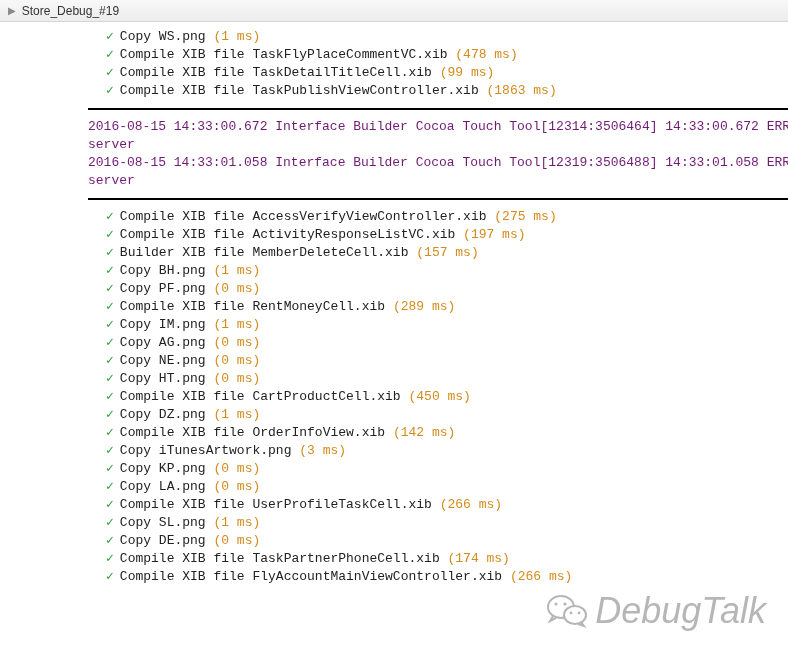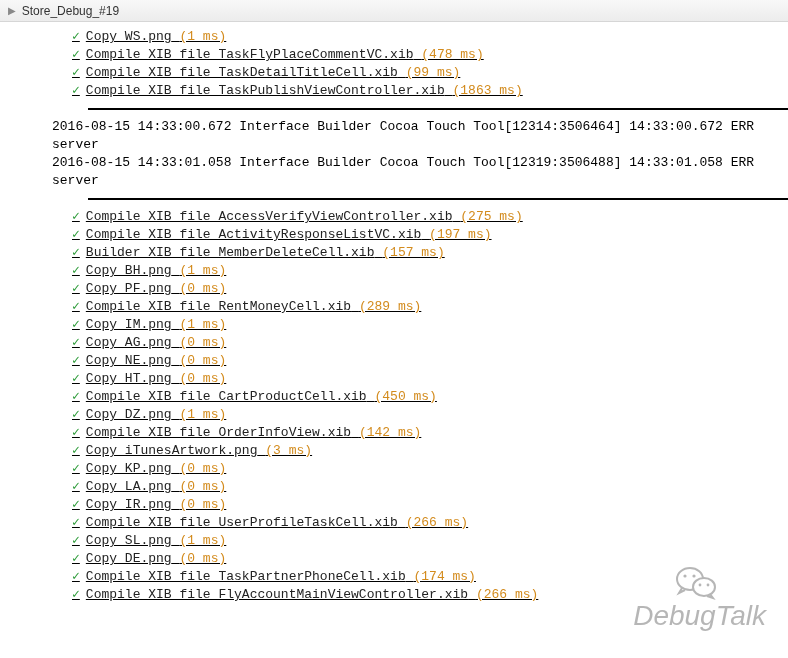--- a/index.html
+++ b/index.html
@@ -27,54 +27,52 @@
       color: #888;
       margin-right: 6px;
       font-size: 10px;
     }
     .content {
       padding-top: 6px;
       line-height: 18px;
       white-space: nowrap;
     }
     .row {
-      padding-left: 72px;
+      padding-left: 106px;
       height: 18px;
-      text-decoration: underline;
     }
     .check {
       color: #2e9c3a;
       margin-right: 6px;
       font-weight: bold;
     }
     .label { color: #222; }
     .time { color: #d38b1d; }
     .divider {
       border: none;
       border-top: 2px solid #000;
       margin: 8px 0 8px 88px;
     }
     .errblock {
-      padding-left: 52px;
-      color: #000000;
+      padding-left: 88px;
+      color: #701a75;
       line-height: 18px;
     }
     .watermark {
       position: absolute;
       right: 22px;
       bottom: 26px;
       display: flex;
       align-items: center;
       opacity: 0.55;
       color: #7c7c7c;
       font-family: "Helvetica Neue", Arial, sans-serif;
-      font-size: 28px;
+      font-size: 36px;
       font-weight: 500;
       font-style: italic;
-      flex-direction: column;
     }
     .watermark svg { margin-right: 8px; }
   </style>
 </head>
 <body>
 
 <div class="titlebar">
   <span class="chev">▶</span>
   <span>Store_Debug_#19</span>
 </div>
@@ -109,21 +107,20 @@
     <div class="row"><span class="check">✓</span><span class="label">Copy IM.png</span> <span class="time">(1 ms)</span></div>
     <div class="row"><span class="check">✓</span><span class="label">Copy AG.png</span> <span class="time">(0 ms)</span></div>
     <div class="row"><span class="check">✓</span><span class="label">Copy NE.png</span> <span class="time">(0 ms)</span></div>
     <div class="row"><span class="check">✓</span><span class="label">Copy HT.png</span> <span class="time">(0 ms)</span></div>
     <div class="row"><span class="check">✓</span><span class="label">Compile XIB file CartProductCell.xib</span> <span class="time">(450 ms)</span></div>
     <div class="row"><span class="check">✓</span><span class="label">Copy DZ.png</span> <span class="time">(1 ms)</span></div>
     <div class="row"><span class="check">✓</span><span class="label">Compile XIB file OrderInfoView.xib</span> <span class="time">(142 ms)</span></div>
     <div class="row"><span class="check">✓</span><span class="label">Copy iTunesArtwork.png</span> <span class="time">(3 ms)</span></div>
     <div class="row"><span class="check">✓</span><span class="label">Copy KP.png</span> <span class="time">(0 ms)</span></div>
     <div class="row"><span class="check">✓</span><span class="label">Copy LA.png</span> <span class="time">(0 ms)</span></div>
-    <div class="row"><span class="check">✓</span><span class="label">Copy IR.png</span> <span class="time">(0 ms)</span></div>
     <div class="row"><span class="check">✓</span><span class="label">Compile XIB file UserProfileTaskCell.xib</span> <span class="time">(266 ms)</span></div>
     <div class="row"><span class="check">✓</span><span class="label">Copy SL.png</span> <span class="time">(1 ms)</span></div>
     <div class="row"><span class="check">✓</span><span class="label">Copy DE.png</span> <span class="time">(0 ms)</span></div>
     <div class="row"><span class="check">✓</span><span class="label">Compile XIB file TaskPartnerPhoneCell.xib</span> <span class="time">(174 ms)</span></div>
     <div class="row"><span class="check">✓</span><span class="label">Compile XIB file FlyAccountMainViewController.xib</span> <span class="time">(266 ms)</span></div>
   </div>
 
 </div>
 
 <div class="watermark">

